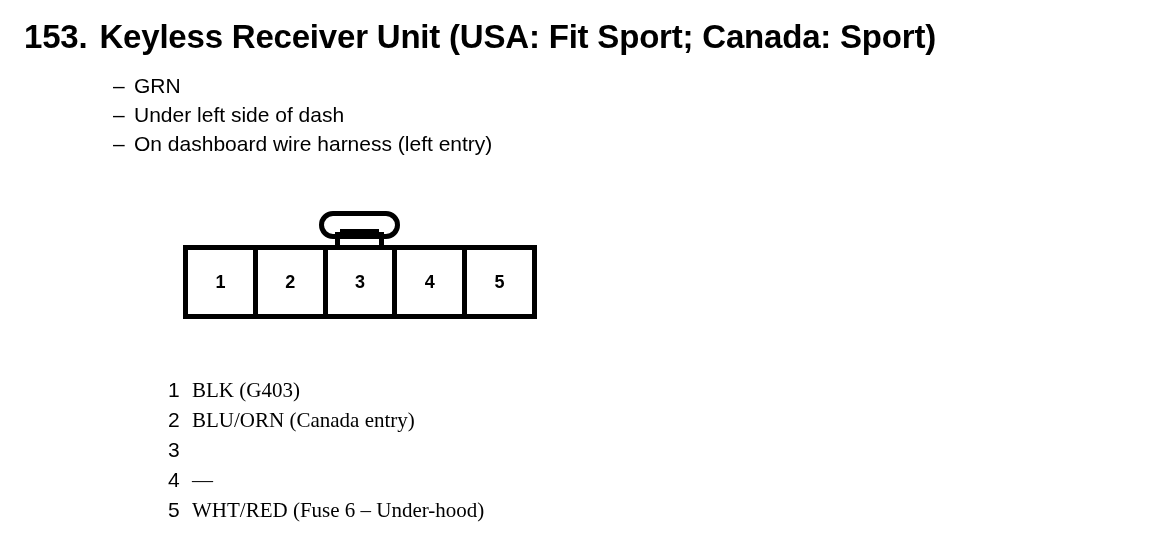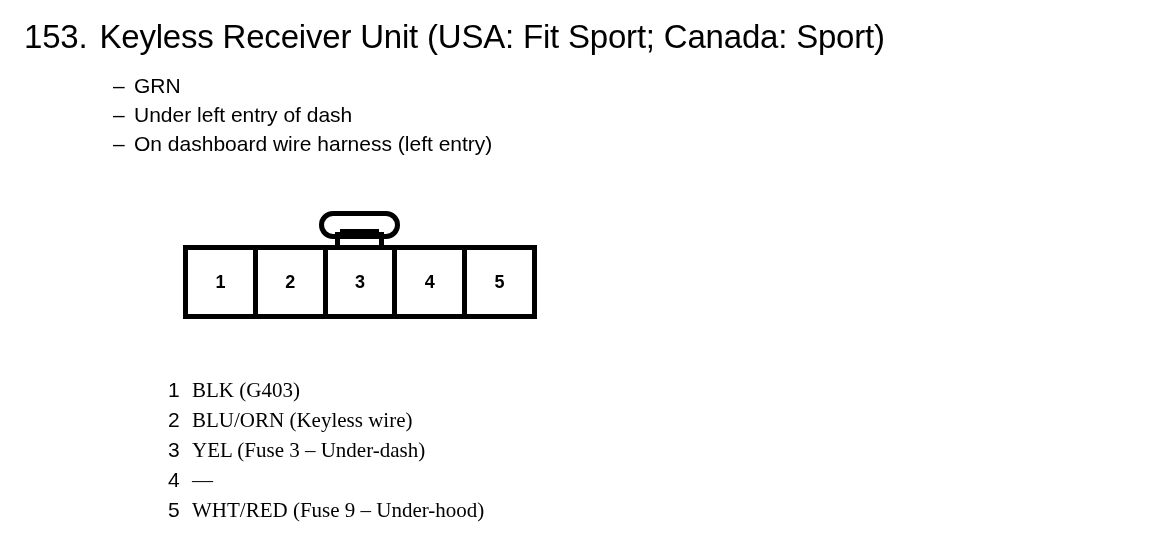--- a/index.html
+++ b/index.html
@@ -16,21 +16,21 @@
     color: #000000;
     -webkit-font-smoothing: none;
   }
 
   
   #page-title {
     position: absolute;
     left: 24px;
     top: 18px;
     font-size: 33px;
-    font-weight: normal;
+    font-weight: bold;
     letter-spacing: -0.2px;
     white-space: nowrap;
     line-height: 38px;
   }
   #page-title .num {
     margin-right: 12px;
   }
 
   
   #description-list {
@@ -158,21 +158,21 @@
 
 <div id="description-list">
 
   <div class="desc-line">
     <span class="desc-dash">–</span>
     <span>GRN</span>
   </div>
 
   <div class="desc-line">
     <span class="desc-dash">–</span>
-    <span>Under left entry of dash</span>
+    <span>Under left side of dash</span>
   </div>
 
   <div class="desc-line">
     <span class="desc-dash">–</span>
     <span>On dashboard wire harness (left entry)</span>
   </div>
 
 </div>
 
 <div id="connector-diagram">
@@ -196,31 +196,30 @@
 
 <div id="pin-legend">
 
   <div class="legend-row">
     <span class="legend-num">1</span>
     <span class="legend-desc">BLK (G403)</span>
   </div>
 
   <div class="legend-row">
     <span class="legend-num">2</span>
-    <span class="legend-desc">BLU/ORN (Keyless wire)</span>
+    <span class="legend-desc">BLU/ORN (Canada entry)</span>
   </div>
 
   <div class="legend-row">
     <span class="legend-num">3</span>
-    <span class="legend-desc">YEL (Fuse 3 – Under-dash)</span>
   </div>
 
   <div class="legend-row">
     <span class="legend-num">4</span>
     <span class="legend-desc">—</span>
   </div>
 
   <div class="legend-row">
     <span class="legend-num">5</span>
-    <span class="legend-desc">WHT/RED (Fuse 9 – Under-hood)</span>
+    <span class="legend-desc">WHT/RED (Fuse 6 – Under-hood)</span>
   </div>
 
 </div>
 
 </body></html>

